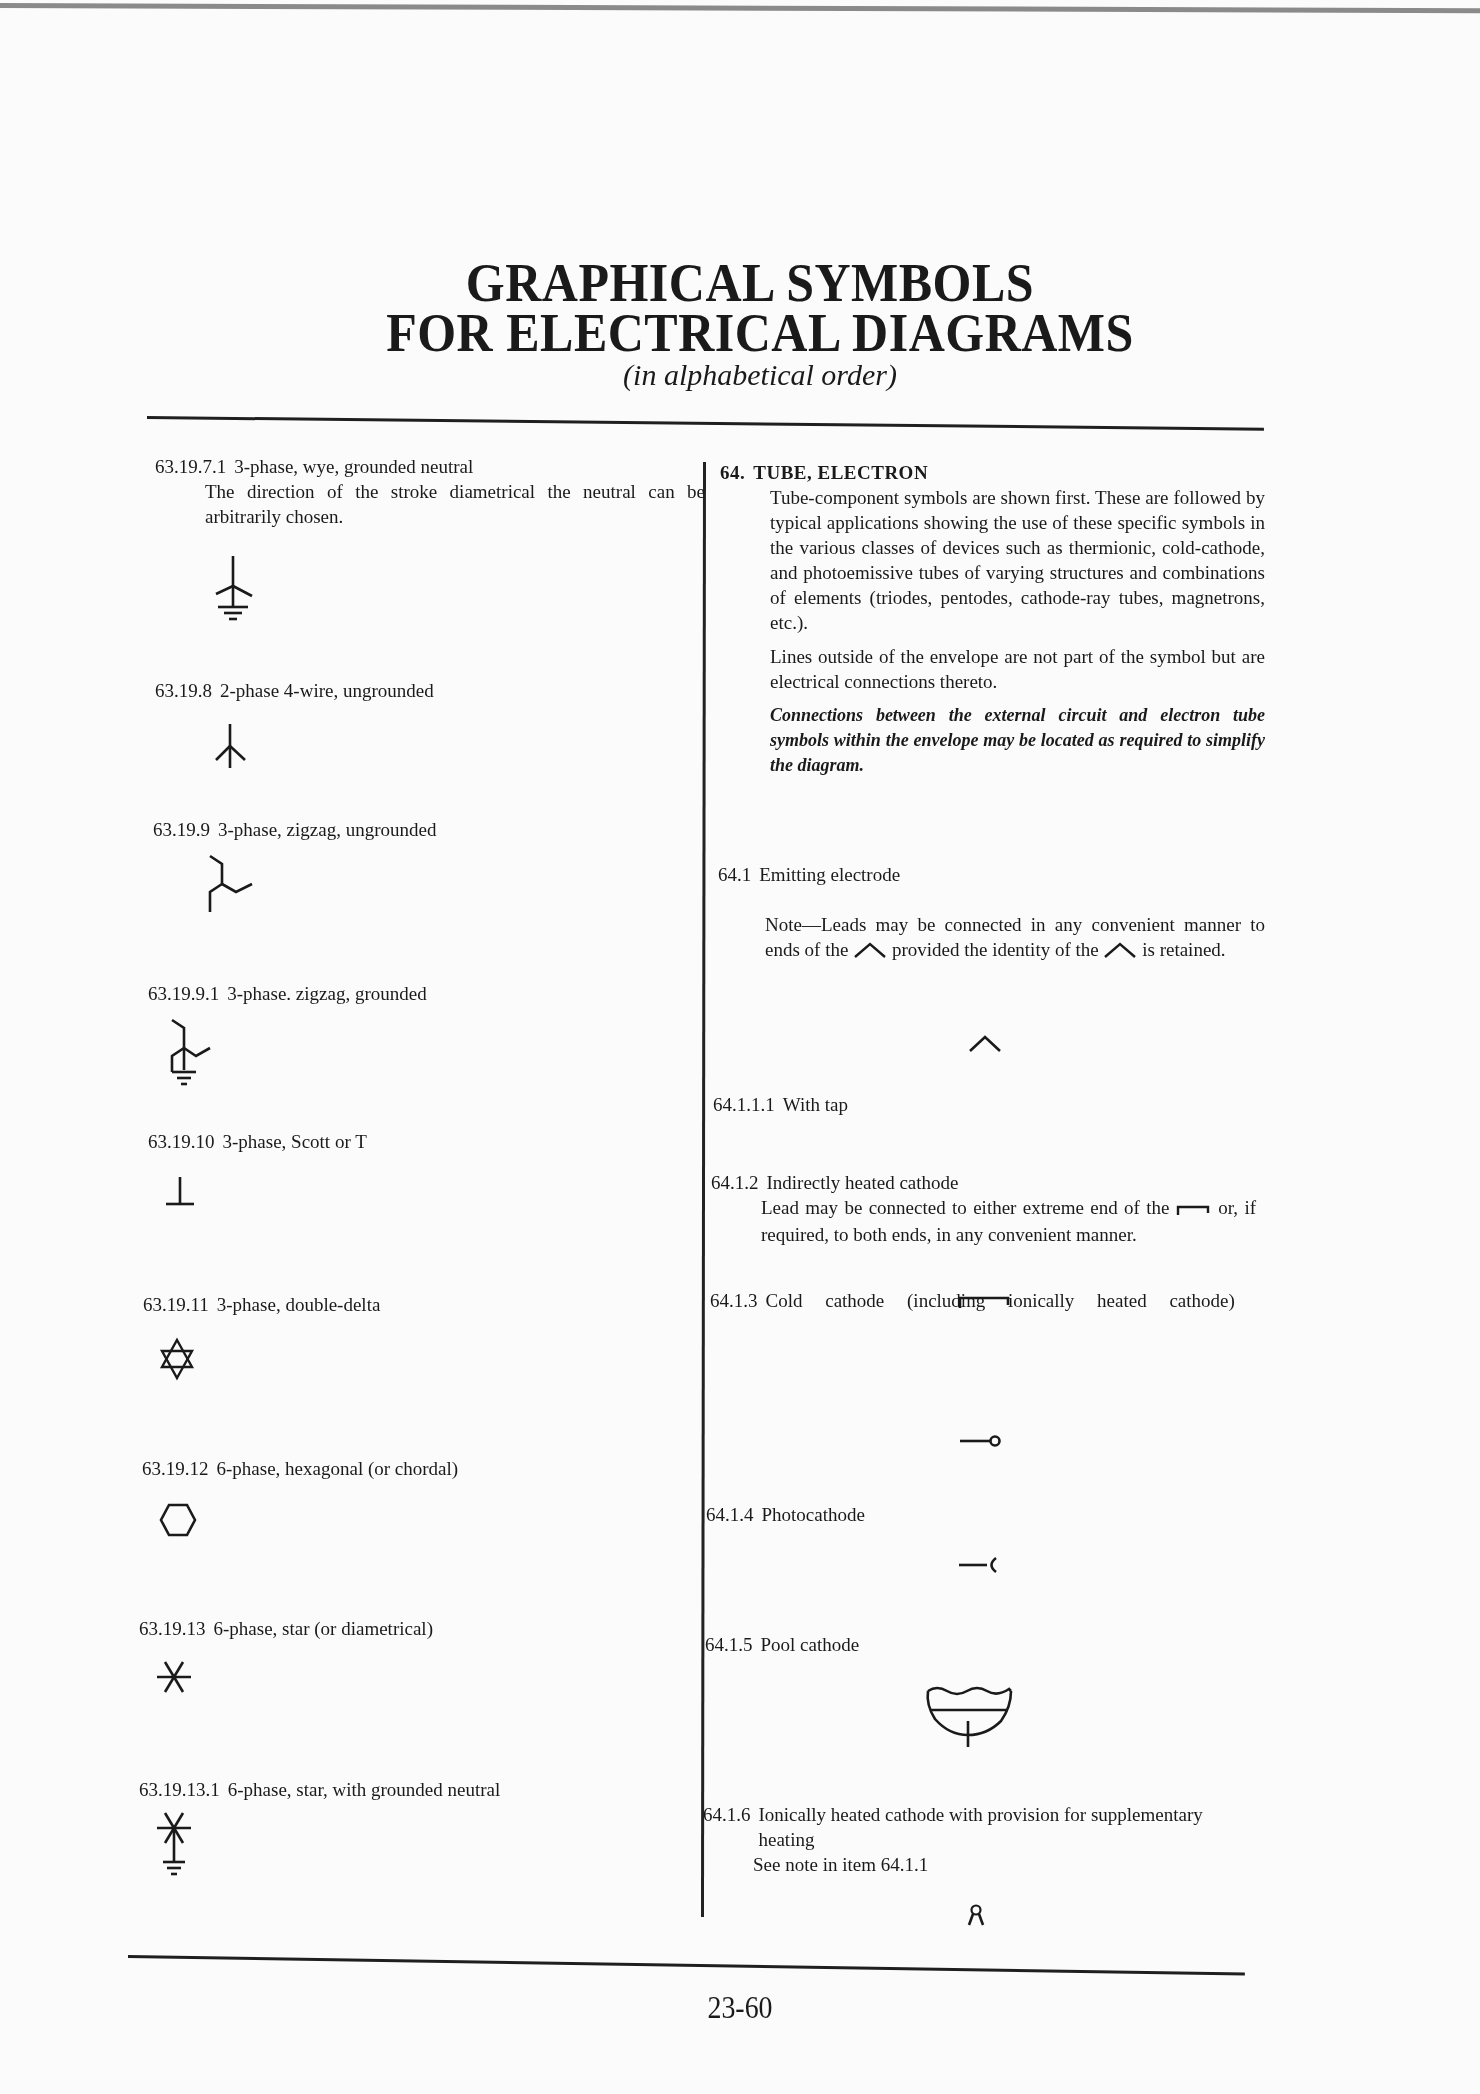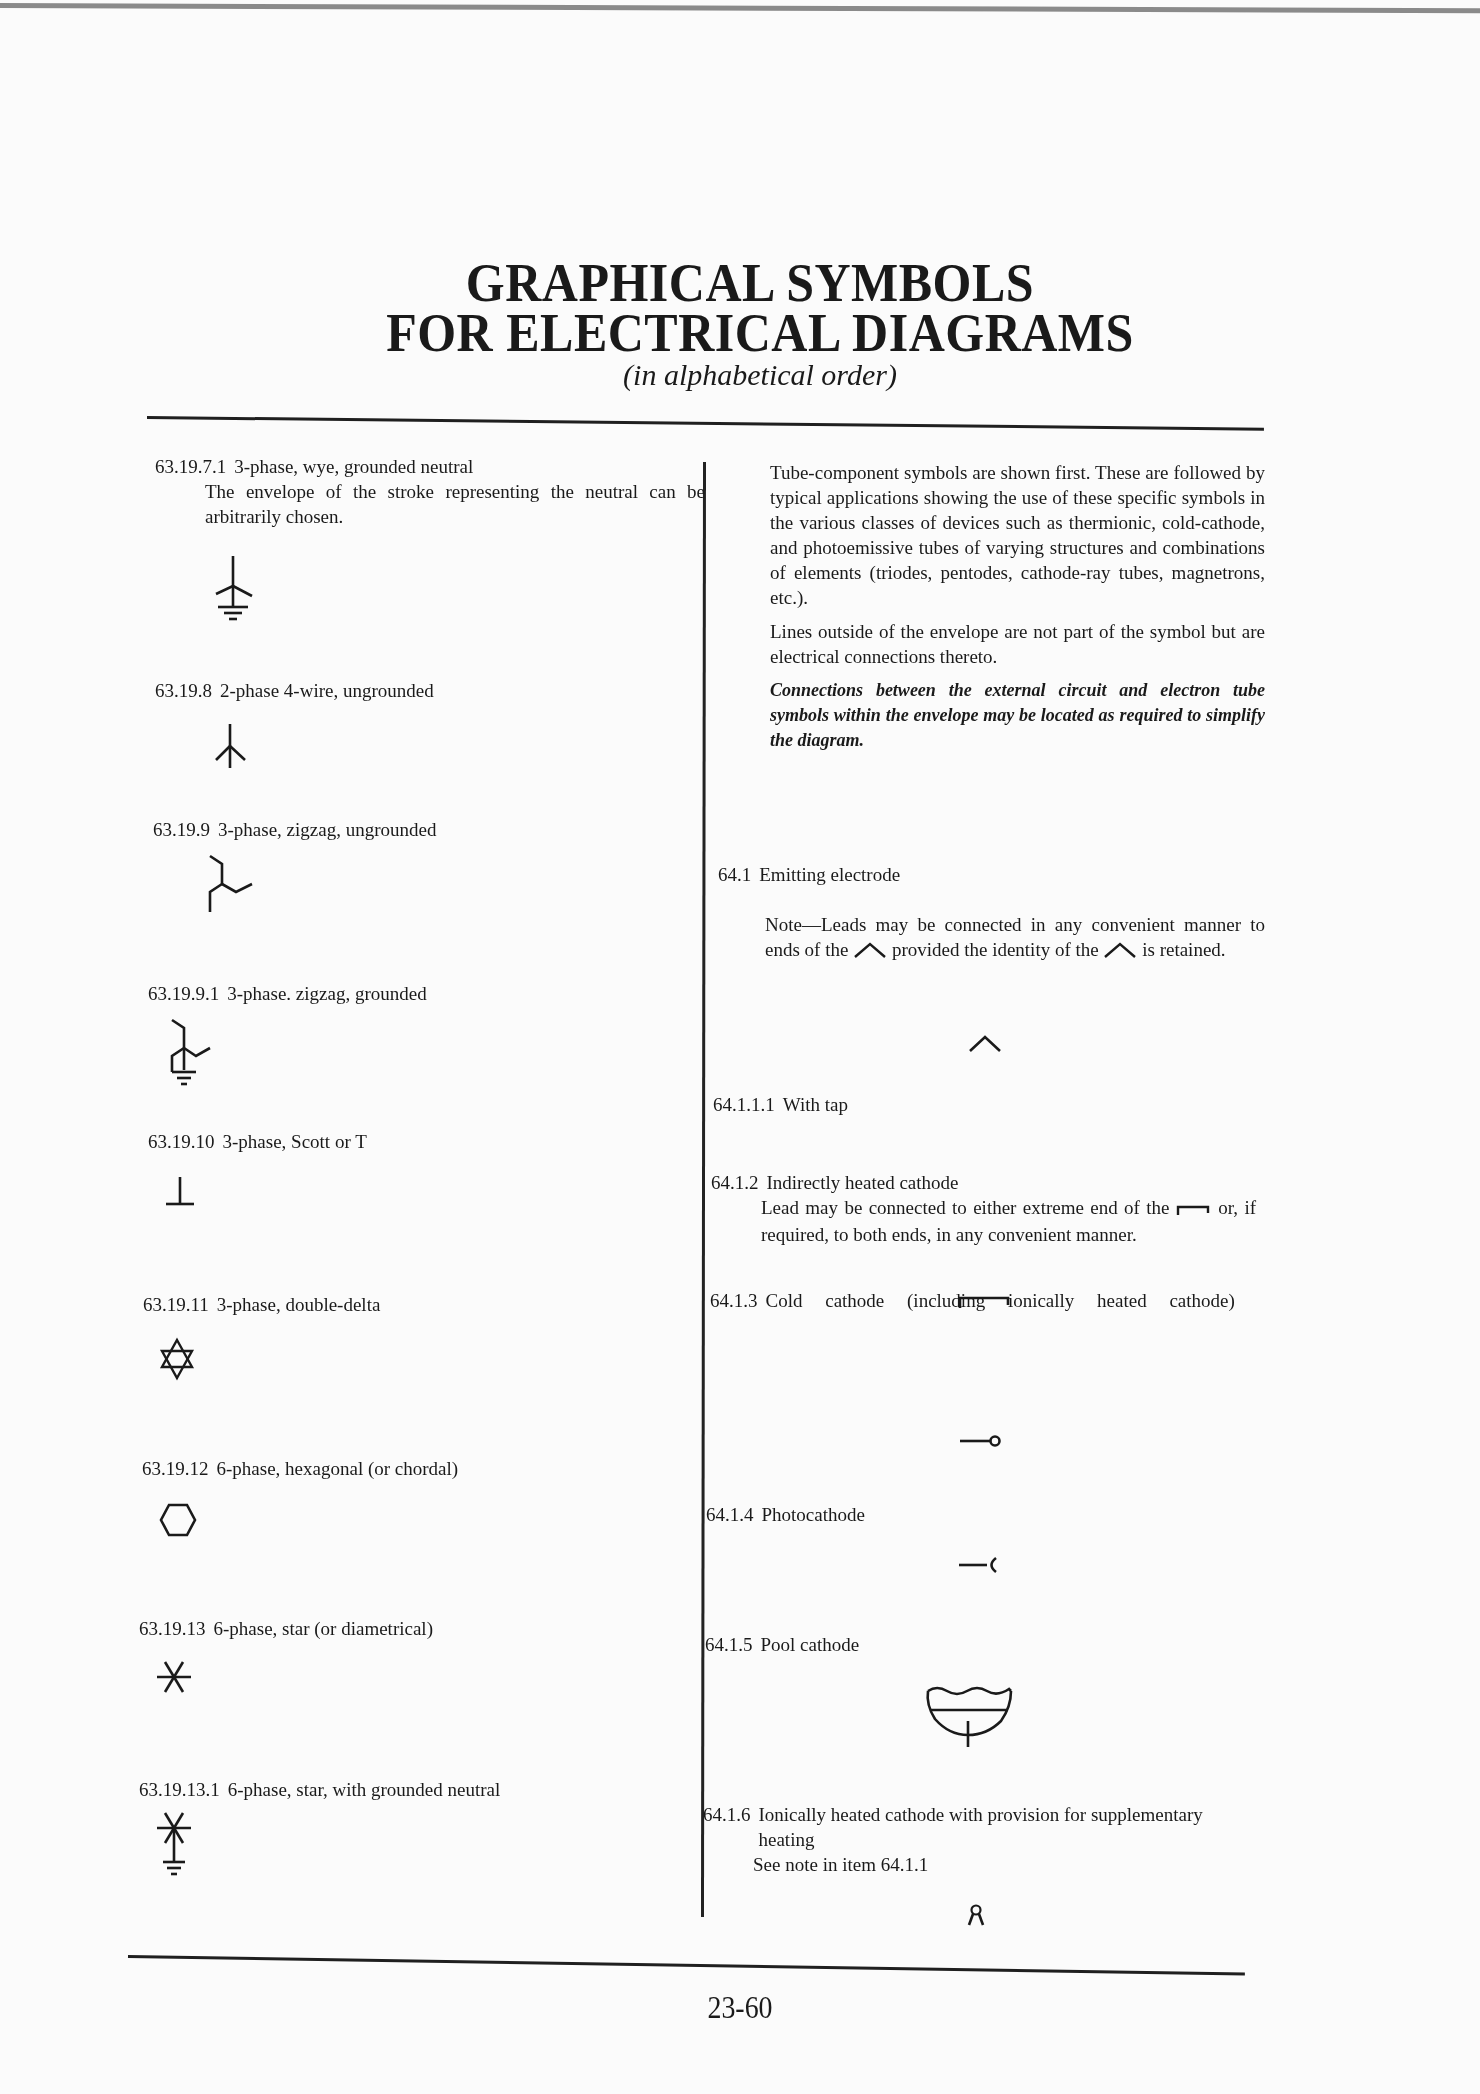--- a/index.html
+++ b/index.html
@@ -60,21 +60,21 @@
 <div class="title l2">FOR ELECTRICAL DIAGRAMS</div>
 <div class="subtitle">(in alphabetical order)</div>
 
 <div class="rule top"></div>
 <div class="col-divider"></div>
 
 <div class="left">
 
   <div class="entry" style="left:155px; top:454px;">
     <span class="head"><span class="num">63.19.7.1</span><span>3-phase, wye, grounded neutral</span></span>
-    <span class="desc" style="padding-left:50px; width:500px;">The envelope of the stroke representing the neutral can be arbitrarily chosen.</span>
+    <span class="desc" style="padding-left:50px; width:500px;">The direction of the stroke diametrical the neutral can be arbitrarily chosen.</span>
   </div>
   <div class="sym" style="left:208px; top:556px;">
     <svg width="50" height="70">
       <line x1="25" y1="0" x2="25" y2="50"></line>
       <line x1="25" y1="30" x2="8" y2="38"></line>
       <line x1="25" y1="30" x2="44" y2="40"></line>
       <line x1="10" y1="51" x2="40" y2="51"></line>
       <line x1="16" y1="57" x2="34" y2="57"></line>
       <line x1="21" y1="63" x2="29" y2="63"></line>
     </svg>
@@ -168,20 +168,21 @@
       <line x1="6" y1="51" x2="28" y2="51"></line>
       <line x1="10" y1="57" x2="24" y2="57"></line>
       <line x1="14" y1="63" x2="20" y2="63"></line>
     </svg>
   </div>
 </div>
 
 <div class="right">
 
   <div class="entry" style="left:720px; top:460px; width:545px;">
+    <span class="head heading-bold"><span class="num">64.</span><span>TUBE, ELECTRON</span></span>
     <span class="desc" style="padding-left:50px;">Tube-component symbols are shown first. These are followed by typical applications showing the use of these specific symbols in the various classes of devices such as thermionic, cold-cathode, and photoemissive tubes of varying structures and combinations of elements (triodes, pentodes, cathode-ray tubes, magnetrons, etc.).</span>
     <span class="desc" style="padding-left:50px; margin-top:9px;">Lines outside of the envelope are not part of the symbol but are electrical connections thereto.</span>
     <span class="desc italic" style="padding-left:50px; margin-top:9px; font-size:18px;">Connections between the external circuit and electron tube symbols within the envelope may be located as required to simplify the diagram.</span>
   </div>
 
   <div class="entry" style="left:718px; top:862px;">
     <span class="head"><span class="num">64.1</span><span>Emitting electrode</span></span>
   </div>
 
   <div class="entry" style="left:713px; top:912px; width:552px;">

